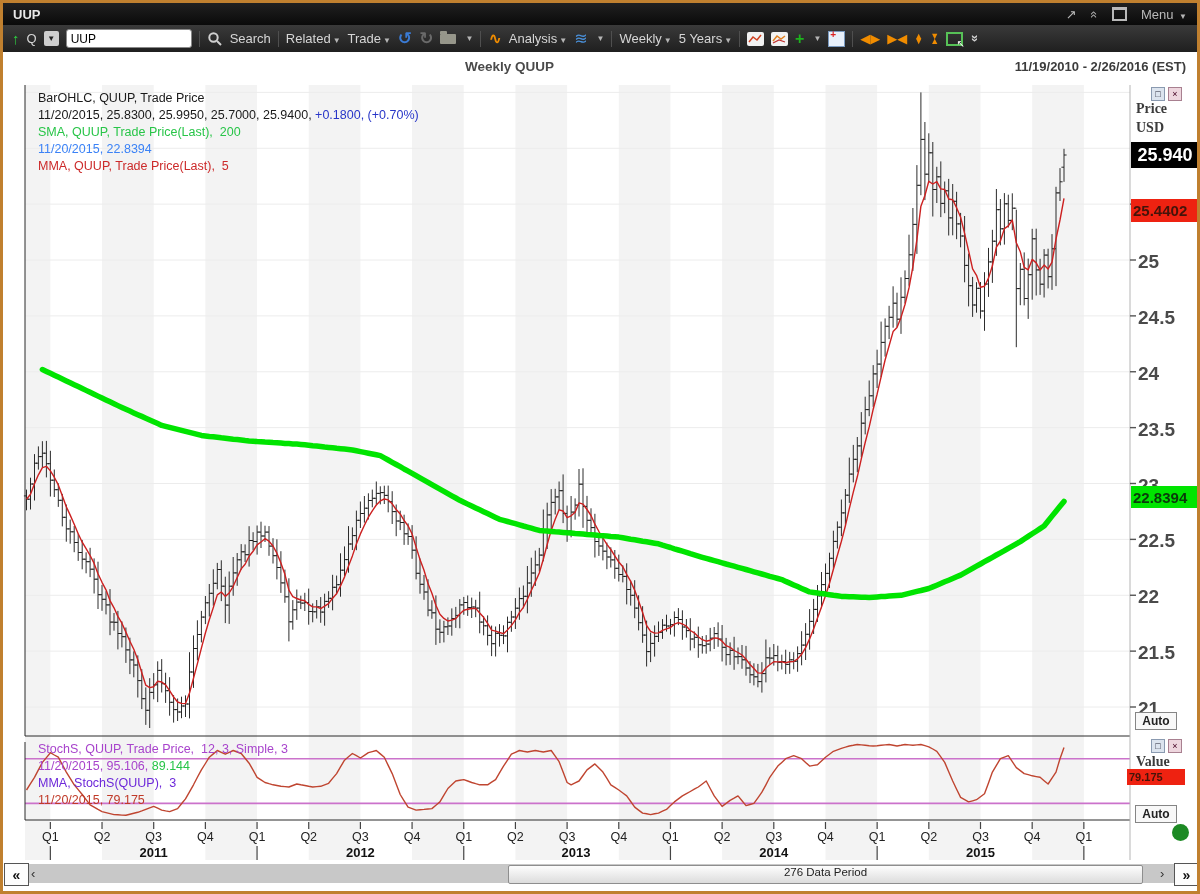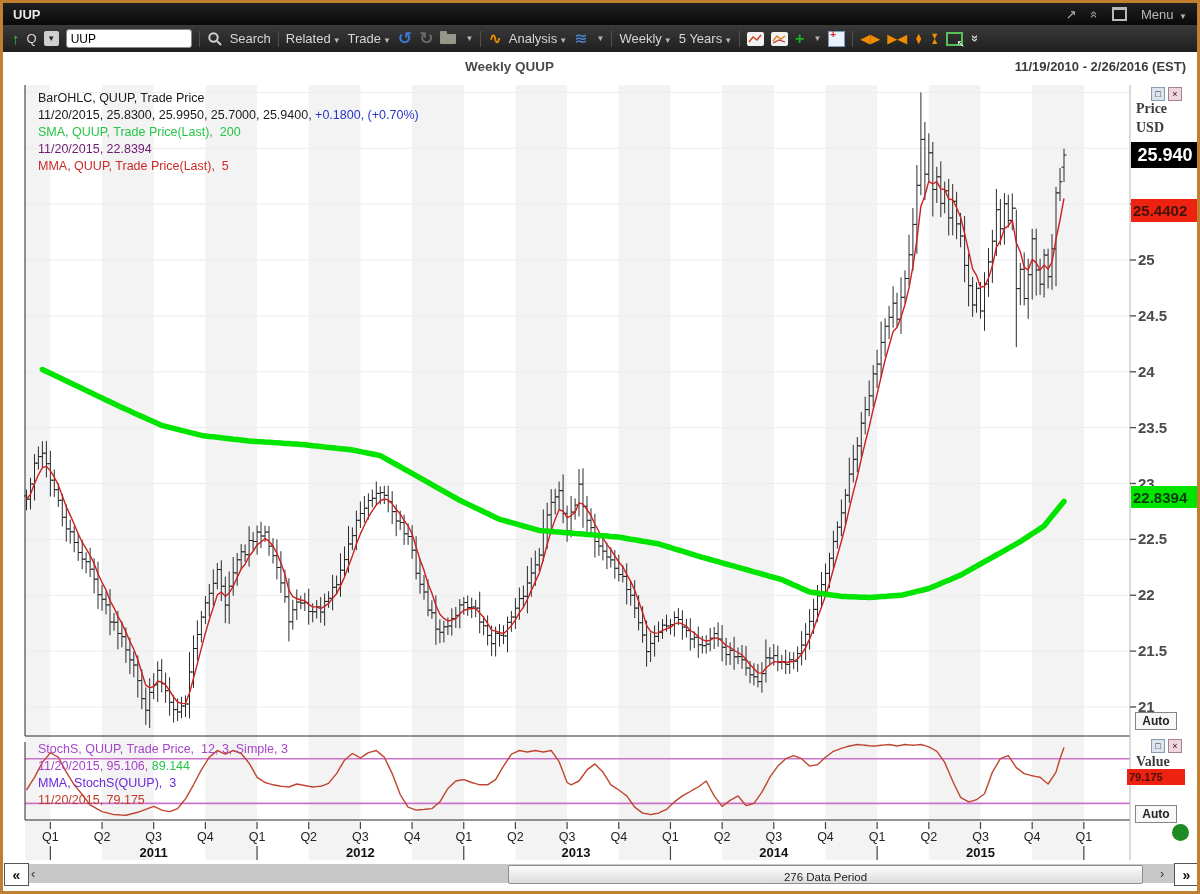--- a/index.html
+++ b/index.html
@@ -41,21 +41,21 @@
   .chart-header-range{position:absolute;right:14px;top:59px;font-size:13px;font-weight:bold;color:#3c3c3c;z-index:5;}
   
   #chart{position:absolute;left:0;top:0;width:1200px;height:894px;z-index:1;pointer-events:none;}
   
   .legend{position:absolute;z-index:5;font-size:12.5px;line-height:17px;}
   .legend div{white-space:pre;}
   #price-legend{left:38px;top:90px;}
   #stoch-legend{left:38px;top:741px;}
   
   .axis-ttl{position:absolute;left:1136px;font-size:14px;font-weight:bold;color:#3b3b3b;z-index:5;font-family:Liberation Serif, serif;}
-  .tick-label{position:absolute;left:1138px;font-size:15px;font-weight:bold;color:#4a4a4a;z-index:3;}
+  .tick-label{position:absolute;left:1138px;font-size:19px;font-weight:bold;color:#4a4a4a;z-index:3;}
   .badge{position:absolute;left:1131px;width:68px;display:flex;align-items:center;z-index:4;font-weight:bold;}
   .badge.black{top:142px;height:26px;background:#000;color:#fff;font-size:18px;justify-content:center;}
   .badge.red{top:199px;height:23px;background:#ee2211;color:#44140a;font-size:15px;justify-content:flex-start;padding-left:2px;}
   .badge.green{top:486px;height:22px;background:#00e400;color:#0a3a0a;font-size:15px;justify-content:flex-start;padding-left:2px;}
   .badge.sred{left:1127px;top:769px;width:56px;height:16px;background:#ee2211;color:#44140a;font-size:11px;padding-left:2px;}
   .panel-icons{position:absolute;display:flex;gap:3px;z-index:5;}
   .pi{width:12px;height:12px;font-size:9px;display:flex;align-items:center;justify-content:center;line-height:1;}
   .pi.min{background:#dce4ee;border:1px solid #8a9ab0;color:#223;}
   .pi.cls{background:#eed6de;border:1px solid #a88090;color:#402;}
   .auto-btn{position:absolute;left:1135px;width:40px;height:16px;border:1px solid #858585;background:#f8f8f8;
@@ -63,21 +63,21 @@
   .green-dot{position:absolute;left:1172px;top:824px;width:17px;height:17px;border-radius:50%;background:#1d8a24;z-index:5;}
   
   .q-label{position:absolute;top:830px;width:28px;text-align:center;font-size:12.5px;color:#222;z-index:3;}
   .y-label{position:absolute;top:845px;width:40px;text-align:center;font-size:13px;font-weight:bold;color:#111;z-index:3;}
   
   .sb-track{position:absolute;left:28px;right:26px;top:864px;height:19px;background:#c8c8c8;z-index:4;}
   .sb-btn{position:absolute;top:863px;width:23px;height:21px;background:#fdfdfd;border:1px solid #555;
     color:#111;font-size:14px;font-weight:bold;display:flex;align-items:center;justify-content:center;z-index:5;}
   .sb-arrow{position:absolute;top:866px;color:#333;font-size:13px;z-index:5;}
   .sb-thumb{position:absolute;left:508px;top:865px;width:633px;height:17px;border:1px solid #8e8e8e;border-radius:2px;
-    background:linear-gradient(#fdfdfd,#dcdcdc);display:flex;align-items:flex-end;justify-content:center;
+    background:linear-gradient(#fdfdfd,#dcdcdc);display:flex;align-items:flex-start;justify-content:center;
     font-size:11.5px;color:#222;z-index:5;}
 </style>
 </head>
 <body>
 
 <div class="stage">
   <svg id="chart" viewBox="0 0 1200 894">
       <rect x="25" y="85" width="25.35" height="775" fill="#f3f3f3"></rect>
       <rect x="102.025" y="85" width="51.67499999999998" height="775" fill="#f3f3f3"></rect>
       <rect x="205.375" y="85" width="51.67500000000001" height="775" fill="#f3f3f3"></rect>
@@ -220,21 +220,21 @@
     <span class="glyph rotm90" style="color:#cfcfcf;font-weight:bold;">«</span>
   </div>
 
   <div class="chart-header-title">Weekly QUUP</div>
   <div class="chart-header-range">11/19/2010 - 2/26/2016 (EST)</div>
 
   <div class="legend" id="price-legend">
       <div><span style="color: rgb(26, 26, 26);">BarOHLC, QUUP, Trade Price</span></div>
       <div><span style="color: rgb(26, 26, 26);">11/20/2015, 25.8300, 25.9950, 25.7000, 25.9400, </span><span style="color: rgb(40, 54, 200);">+0.1800, (+0.70%)</span></div>
       <div><span style="color: rgb(40, 197, 72);">SMA, QUUP, Trade Price(Last),  200</span></div>
-      <div><span style="color: #701a75;">11/20/2015, 22.8394</span></div>
+      <div><span style="color: #3b82f6;">11/20/2015, 22.8394</span></div>
       <div><span style="color: rgb(204, 42, 42);">MMA, QUUP, Trade Price(Last),  5</span></div>
     </div>
   <div class="legend" id="stoch-legend">
       <div><span style="color: rgb(168, 68, 204);">StochS, QUUP, Trade Price,  12, 3, Simple, 3</span></div>
       <div><span style="color: rgb(168, 68, 204);">11/20/2015, 95.106, </span><span style="color: rgb(40, 197, 72);">89.144</span></div>
       <div><span style="color: #6d28d9;">MMA, StochS(QUUP),  3</span></div>
       <div><span style="color: rgb(192, 58, 40);">11/20/2015, 79.175</span></div>
     </div>
 
   <div class="panel-icons" style="left:1151px;top:87px;">

